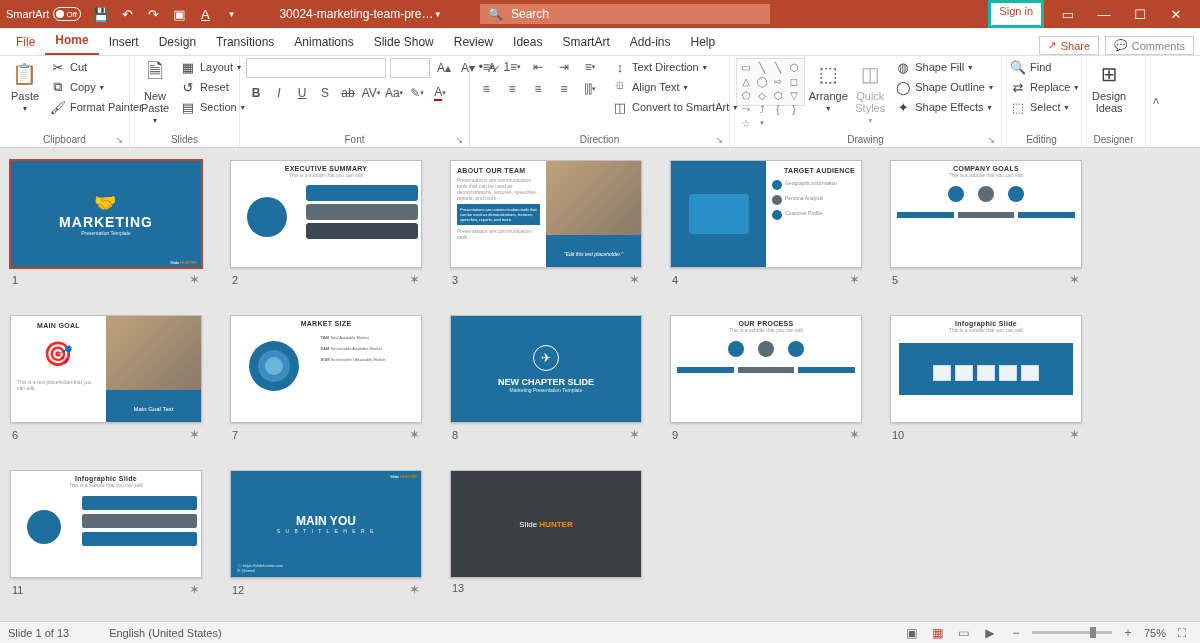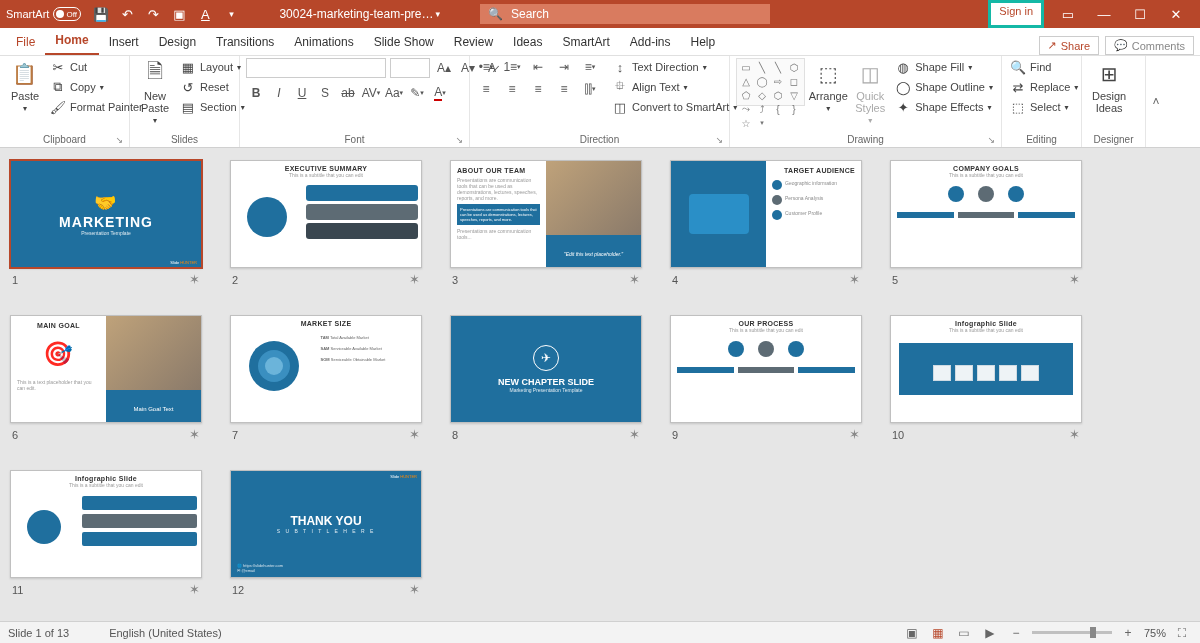--- a/index.html
+++ b/index.html
@@ -579,27 +579,36 @@
           </div>
         </div>
         <div class="slide-meta">
           <span>11</span>
           <span class="star">✶</span>
         </div>
       </div>
       <div class="slide-item">
         <div class="thumb t-blue t-center">
           <div style="position:absolute;right:4px;top:3px;font-size:4px">Slide <span style="color:#f80">HUNTER</span></div>
-          <div style="font-size:12px;font-weight:600">THANK YOU</div>
+          <div style="font-size:12px;font-weight:600">MAIN YOU</div>
           <div class="t-sub" style="letter-spacing:2px">S U B T I T L E   H E R E</div>
           <div style="position:absolute;left:6px;bottom:4px;font-size:4px;opacity:.8">🌐 https://slidehunter.com<br>✉ @email</div>
         </div>
         <div class="slide-meta">
           <span>12</span>
           <span class="star">✶</span>
+        </div>
+      </div>
+      <div class="slide-item">
+        <div class="thumb t-dark t-center">
+          <div style="font-size:8px">Slide <span style="color:#f80;font-weight:700">HUNTER</span></div>
+        </div>
+        <div class="slide-meta">
+          <span>13</span>
+          <span></span>
         </div>
       </div>
     </div>
 </div>
 
 <div class="statusbar">
   <span>Slide 1 of 13</span>
   <span style="margin-left:40px">English (United States)</span>
   <div class="right">
     <span class="view-btn">▣</span>

